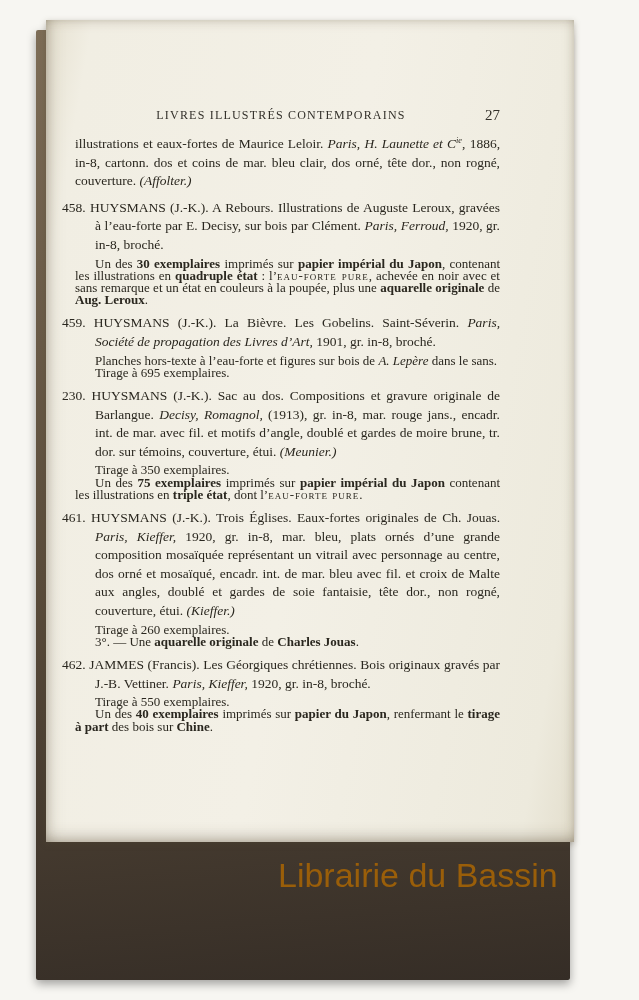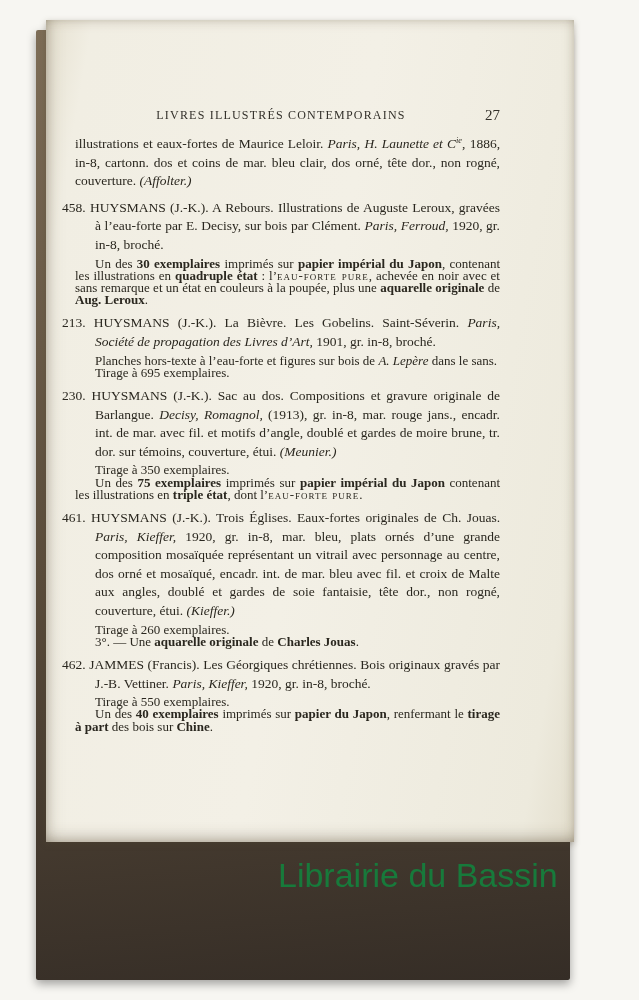--- a/index.html
+++ b/index.html
@@ -73,21 +73,21 @@
         <div class="entry continuation">
           <p class="body"><span>illustrations et eaux-fortes de Maurice Leloir. </span><span class="i">Paris, H. Launette et C</span><span class="i sup">ie</span><span>, 1886, in-8, cartonn. dos et coins de mar. bleu clair, dos orné, tête dor., non rogné, couverture. </span><span class="i">(Affolter.)</span></p>
         </div>
         <div class="entry">
           <p class="body"><span class="num">458. </span><span>HUYSMANS (J.-K.). A Rebours. Illustrations de Auguste Leroux, gravées à l’eau-forte par E. Decisy, sur bois par Clément. </span><span class="i">Paris, Ferroud,</span><span> 1920, gr. in-8, broché.</span></p>
           <div class="notes">
             <p class="note"><span>Un des </span><span class="b">30 exemplaires</span><span> imprimés sur </span><span class="b">papier impérial du Japon</span><span>, contenant les illustrations en </span><span class="b">quadruple état</span><span> : l’</span><span class="sc">eau-forte pure</span><span>, achevée en noir avec et sans remarque et un état en couleurs à la poupée, plus une </span><span class="b">aquarelle originale</span><span> de </span><span class="b">Aug. Leroux</span><span>.</span></p>
           </div>
         </div>
         <div class="entry">
-          <p class="body"><span class="num">213. </span><span>HUYSMANS (J.-K.). La Bièvre. Les Gobelins. Saint-Séverin. </span><span class="i">Paris, Société de propagation des Livres d’Art,</span><span> 1901, gr. in-8, broché.</span></p>
+          <p class="body"><span class="num">459. </span><span>HUYSMANS (J.-K.). La Bièvre. Les Gobelins. Saint-Séverin. </span><span class="i">Paris, Société de propagation des Livres d’Art,</span><span> 1901, gr. in-8, broché.</span></p>
           <div class="notes">
             <p class="note"><span>Planches hors-texte à l’eau-forte et figures sur bois de </span><span class="i">A. Lepère</span><span> dans le sans.</span></p>
             <p class="note"><span>Tirage à 695 exemplaires.</span></p>
           </div>
         </div>
         <div class="entry">
           <p class="body"><span class="num">230. </span><span>HUYSMANS (J.-K.). Sac au dos. Compositions et gravure originale de Barlangue. </span><span class="i">Decisy, Romagnol,</span><span> (1913), gr. in-8, mar. rouge jans., encadr. int. de mar. avec fil. et motifs d’angle, doublé et gardes de moire brune, tr. dor. sur témoins, couverture, étui. </span><span class="i">(Meunier.)</span></p>
           <div class="notes">
             <p class="note"><span>Tirage à 350 exemplaires.</span></p>
             <p class="note"><span>Un des </span><span class="b">75 exemplaires</span><span> imprimés sur </span><span class="b">papier impérial du Japon</span><span> contenant les illustrations en </span><span class="b">triple état</span><span>, dont l’</span><span class="sc">eau-forte pure</span><span>.</span></p>
@@ -104,13 +104,13 @@
           <p class="body"><span class="num">462. </span><span>JAMMES (Francis). Les Géorgiques chrétiennes. Bois originaux gravés par J.-B. Vettiner. </span><span class="i">Paris, Kieffer,</span><span> 1920, gr. in-8, broché.</span></p>
           <div class="notes">
             <p class="note"><span>Tirage à 550 exemplaires.</span></p>
             <p class="note"><span>Un des </span><span class="b">40 exemplaires</span><span> imprimés sur </span><span class="b">papier du Japon</span><span>, renfermant le </span><span class="b">tirage à part</span><span> des bois sur </span><span class="b">Chine</span><span>.</span></p>
           </div>
         </div>
       </div>
   </div>
 </div>
 
-<div class="watermark" style="color: #15803d;">Librairie du Bassin</div>
+<div class="watermark" style="color: #a16207;">Librairie du Bassin</div>
 
 </body></html>

